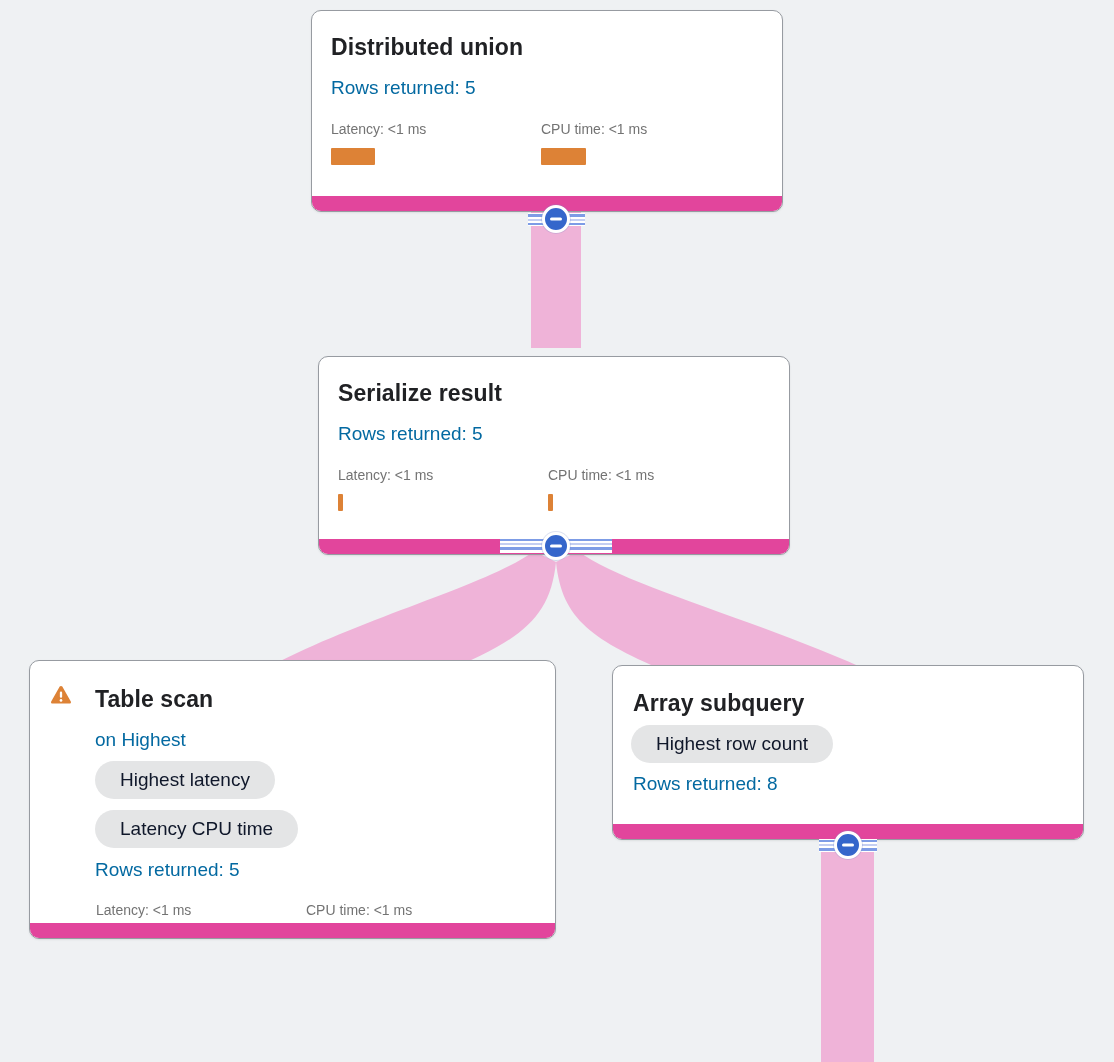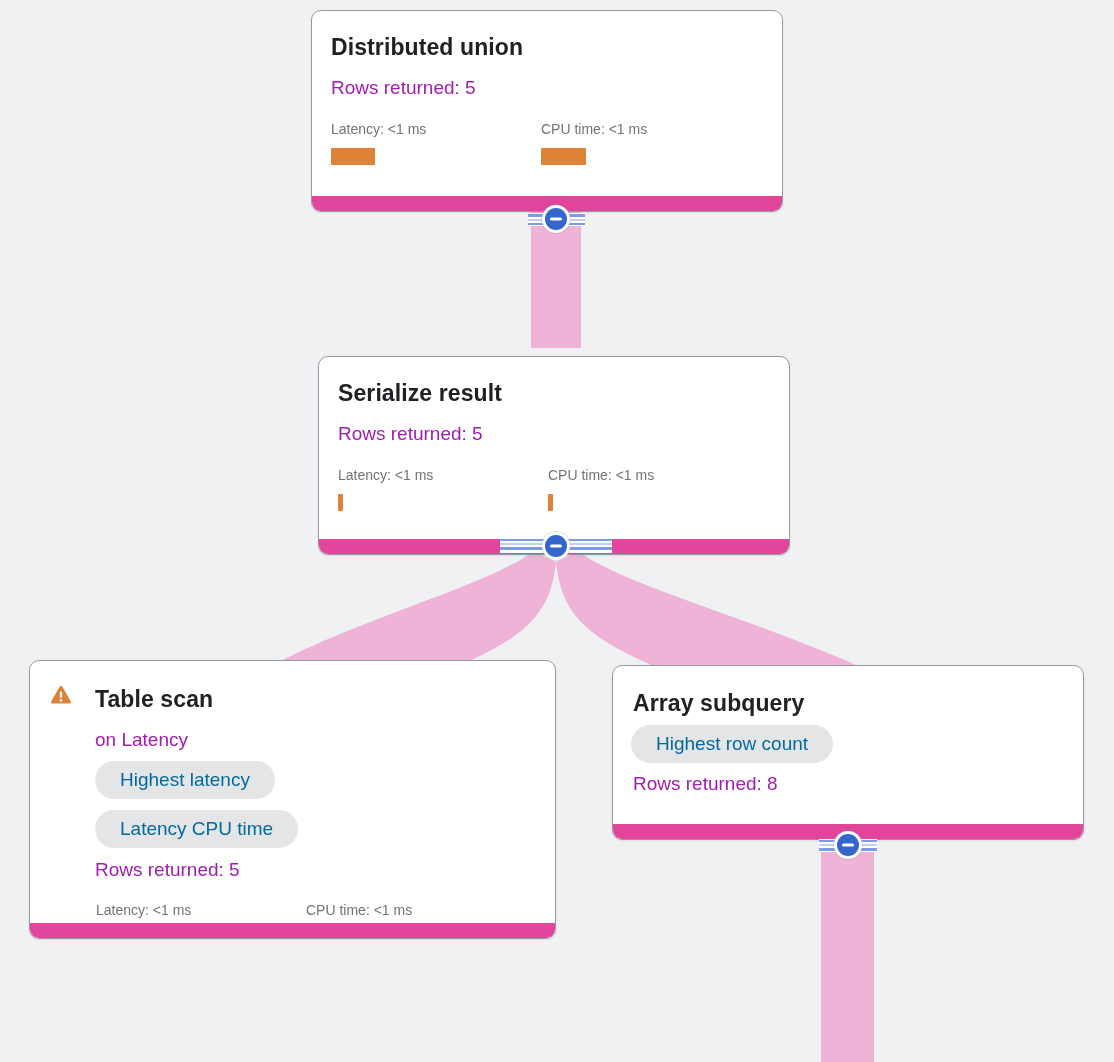--- a/index.html
+++ b/index.html
@@ -29,27 +29,27 @@
     color:#3c4043;
   }
   .node-footer{
     position:absolute;left:0;right:0;bottom:0;height:15px;
     background:#e2459c;
   }
   .node-title{
     font-size:23px;font-weight:700;color:#202124;letter-spacing:.1px;
     line-height:28px;
   }
-  .node-line{font-size:19px;line-height:23px;color:#a21caf;}
+  .node-line{font-size:19px;line-height:23px;color:#0369a1;}
   .muted{color:#80868b;}
   .badge{
     display:inline-block;
     height:38px;line-height:38px;
     padding:0 25px;border-radius:19px;
-    background:#e4e5e6;color:#0369a1;
+    background:#e4e5e6;color:#0f172a;
     font-size:19px;white-space:nowrap;
   }
   .metrics{display:flex;}
   .m-col{width:210px;}
   .m-label{font-size:14px;line-height:23px;color:#737373;}
   .m-bar{height:17px;margin-top:7px;background:#dd8236;border-radius:1px;}
 
   
   .simple .node-title{margin:22px 0 0 19px;}
   .simple .rows-line{margin:15px 0 0 19px;}
@@ -153,21 +153,21 @@
     <div class="node-footer"></div>
   </div>
 
   <div class="node" id="node-table-scan" style="left:29px;top:660px;width:527px;height:279px;">
     <svg class="warning" viewBox="0 0 24 24">
       <path d="M13.3 3.6 c-.55-.95 -2.05-.95 -2.6 0 L2.2 18.4 c-.55.95.17 2.1 1.3 2.1 h17 c1.13 0 1.85-1.15 1.3-2.1 Z" fill="#dd8236"></path>
       <rect x="10.85" y="8.6" width="2.3" height="6.2" rx="1.15" fill="#ffffff"></rect>
       <circle cx="12" cy="17.4" r="1.35" fill="#ffffff"></circle>
     </svg>
     <div class="node-title">Table scan</div>
-    <div class="node-line sub-line">on Latency</div>
+    <div class="node-line sub-line">on Highest</div>
     <div class="badge-row">
       <span class="badge">Highest latency</span>
     </div>
     <div class="badge-row">
       <span class="badge">Latency CPU time</span>
     </div>
     <div class="node-line rows-line">Rows returned: 5</div>
     <div class="metrics">
       <div class="m-col">
         <div class="m-label">Latency: &lt;1 ms</div>

